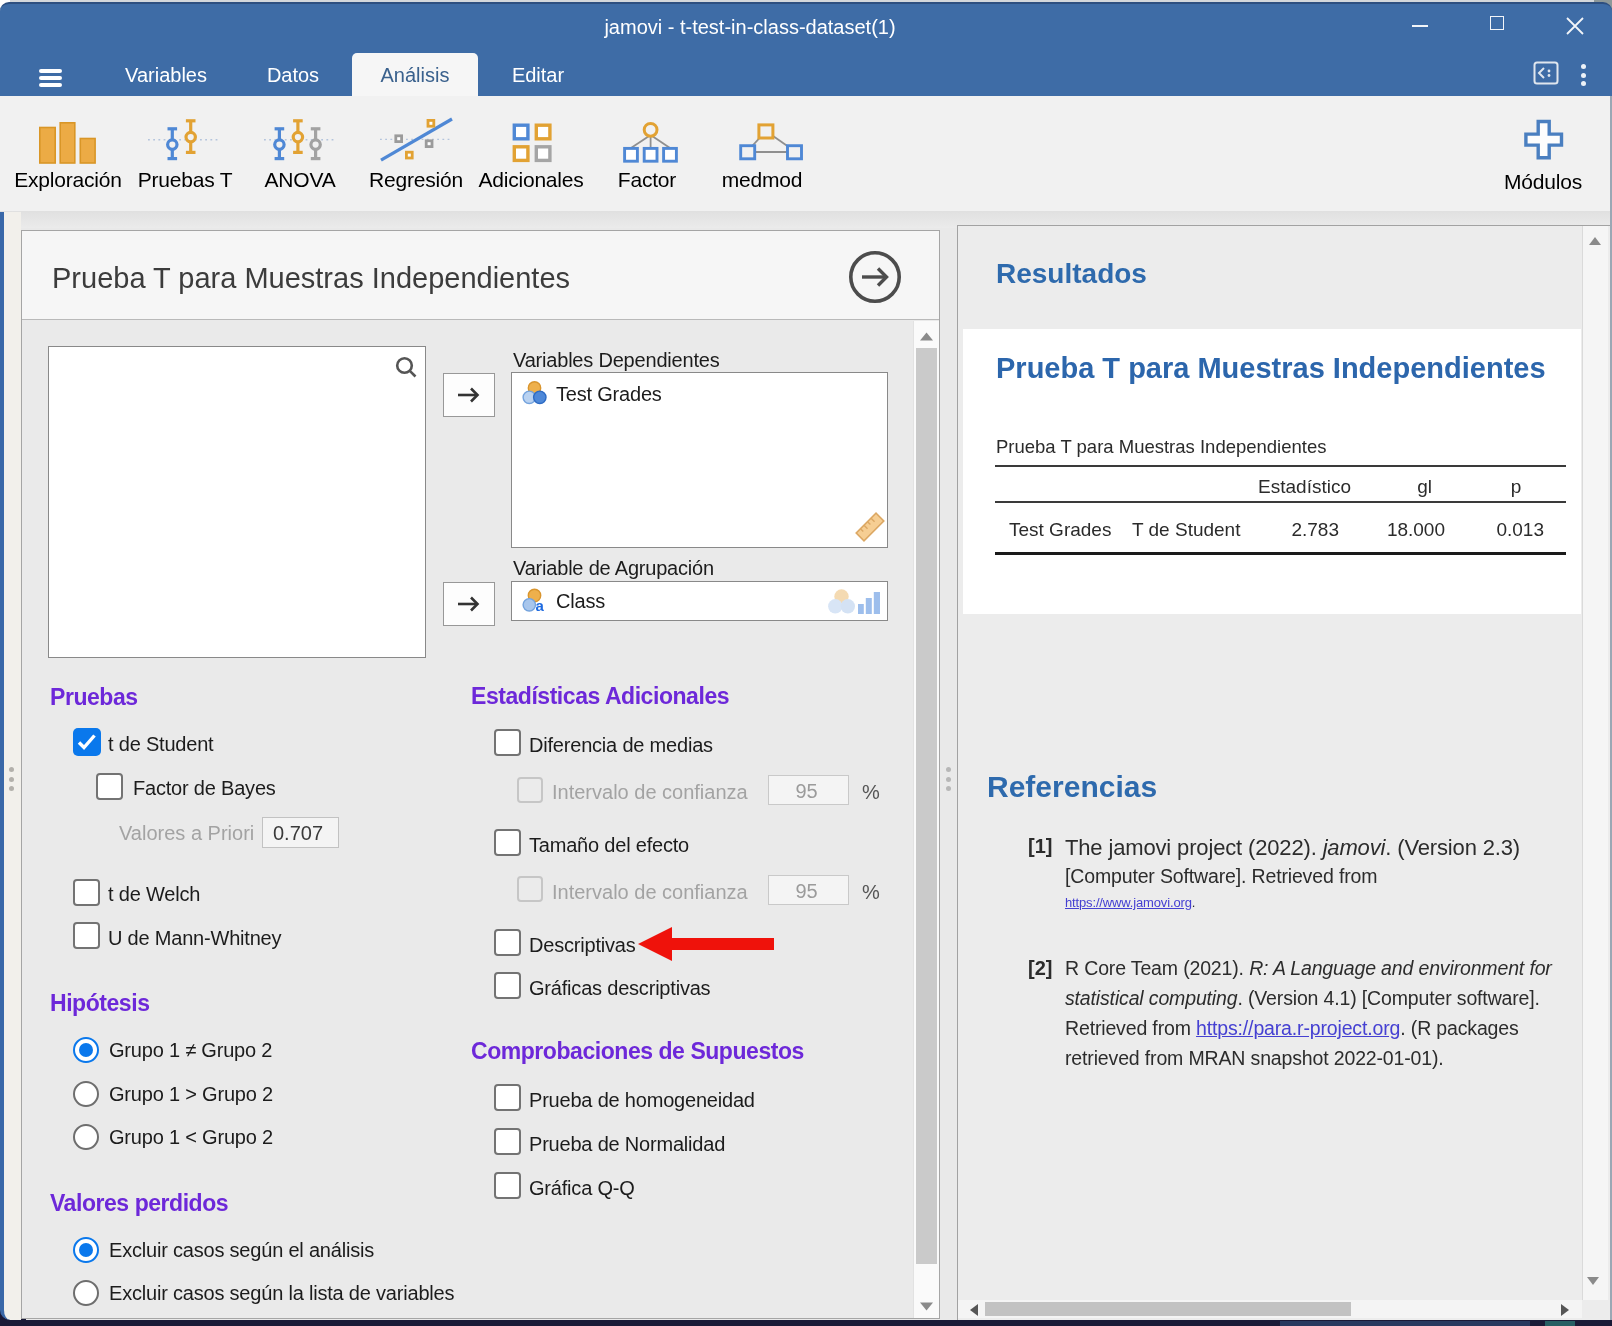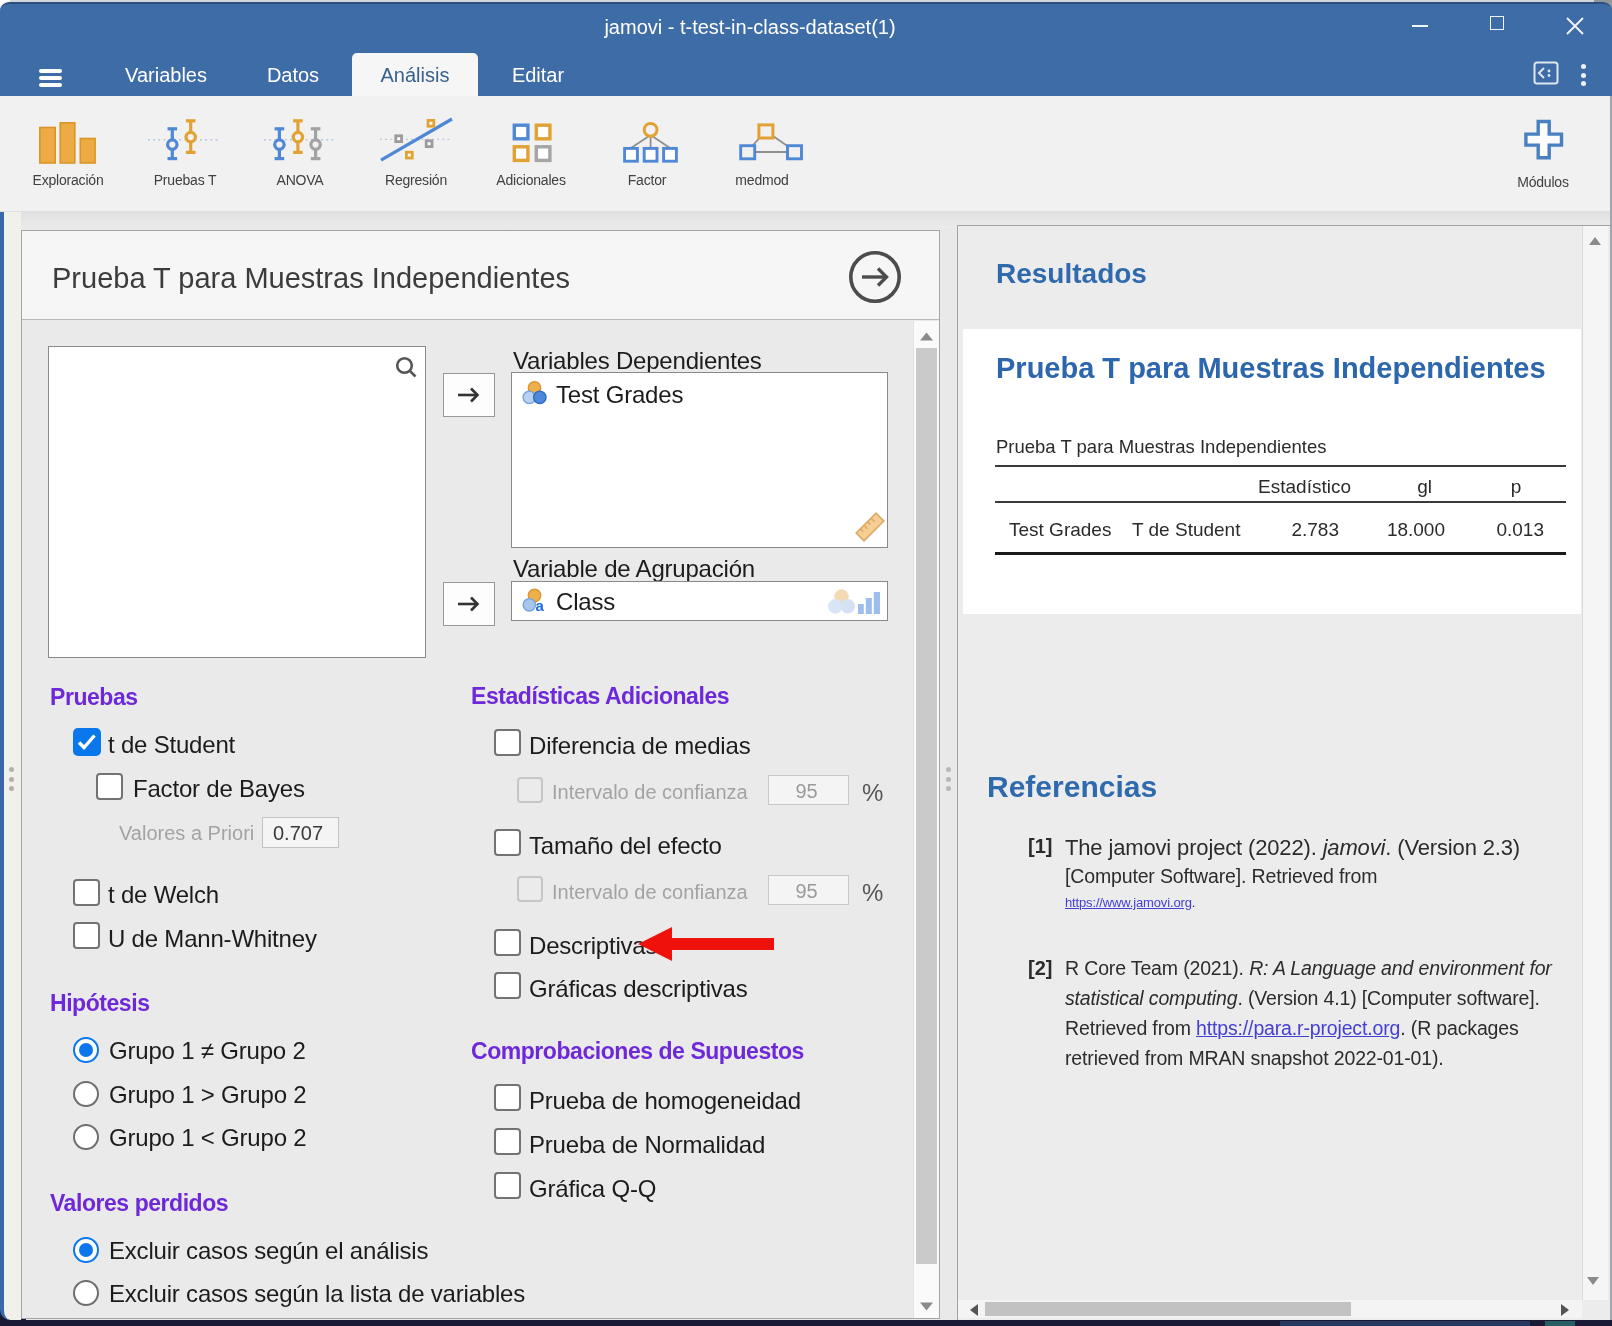--- a/index.html
+++ b/index.html
@@ -1,26 +1,26 @@
 <!DOCTYPE html>
 <html><head>
 <meta charset="utf-8">
 <style>
 *{margin:0;padding:0;box-sizing:border-box}
 html,body{width:1612px;height:1326px;background:#fff;font-family:"Liberation Sans",sans-serif;overflow:hidden;position:relative}
 .abs{position:absolute}
-.lbl{position:absolute;font-size:24px;color:#1c1c1c;white-space:nowrap;line-height:23px;letter-spacing:-0.2px}
+.lbl{position:absolute;font-size:20px;color:#1c1c1c;white-space:nowrap;line-height:23px;letter-spacing:-0.2px}
 .sec{position:absolute;font-size:23px;font-weight:bold;color:#6d28d9;white-space:nowrap;letter-spacing:-0.45px}
 .cb{position:absolute;width:27px;height:27px;background:#fff;border:2px solid #737373;border-radius:4px}
 .cbd{position:absolute;width:26px;height:26px;background:#ebebeb;border:2px solid #c6c6c6;border-radius:4px}
 .radio{position:absolute;width:26px;height:26px;background:#fff;border:2px solid #6e6e6e;border-radius:50%}
 .rsel{position:absolute;width:26px;height:26px;background:#fff;border:2.5px solid #0a78ec;border-radius:50%}
 .rsel::after{content:"";position:absolute;left:3.5px;top:3.5px;width:14px;height:14px;background:#0a78ec;border-radius:50%}
 .glbl{position:absolute;font-size:20px;color:#a3a3a3;white-space:nowrap;line-height:23px}
-.tlabel{position:absolute;font-size:14px;color:#404040;text-align:center;white-space:nowrap;line-height:20px;letter-spacing:-0.2px}
+.tlabel{position:absolute;font-size:21px;color:#000000;text-align:center;white-space:nowrap;line-height:20px;letter-spacing:-0.2px}
 .num{position:absolute;font-size:19px;color:#2b2b2b;white-space:nowrap;text-align:right}
 </style>
 </head>
 <body>
 <div class="abs" style="left:10px;top:0;width:1592px;height:2px;background:#d3d7db"></div>
 <div class="abs" style="left:1594px;top:0;width:18px;height:22px;background:#8d9899"></div>
 <div class="abs" style="left:1608px;top:10px;width:4px;height:86px;background:#8fa6bb"></div>
 
 <div class="abs" style="left:0;top:2px;width:1612px;height:94px;background:#3e6ca6;border-top:2px solid #2d4f80;border-radius:9px 9px 0 0"></div>
 

